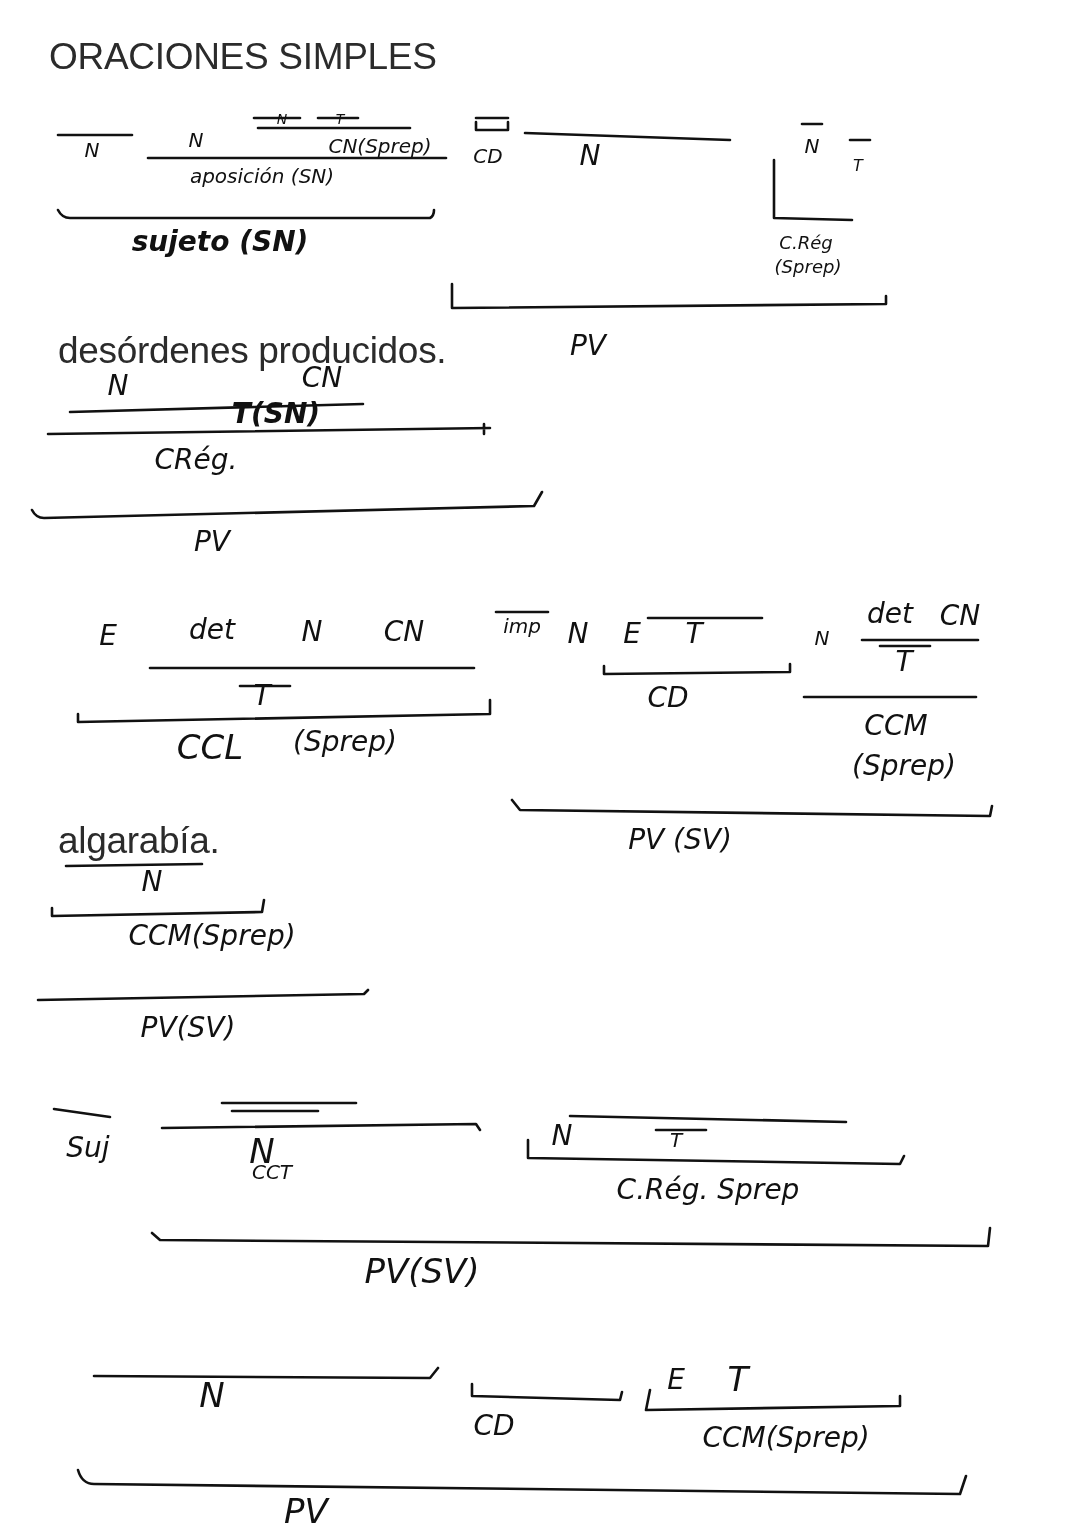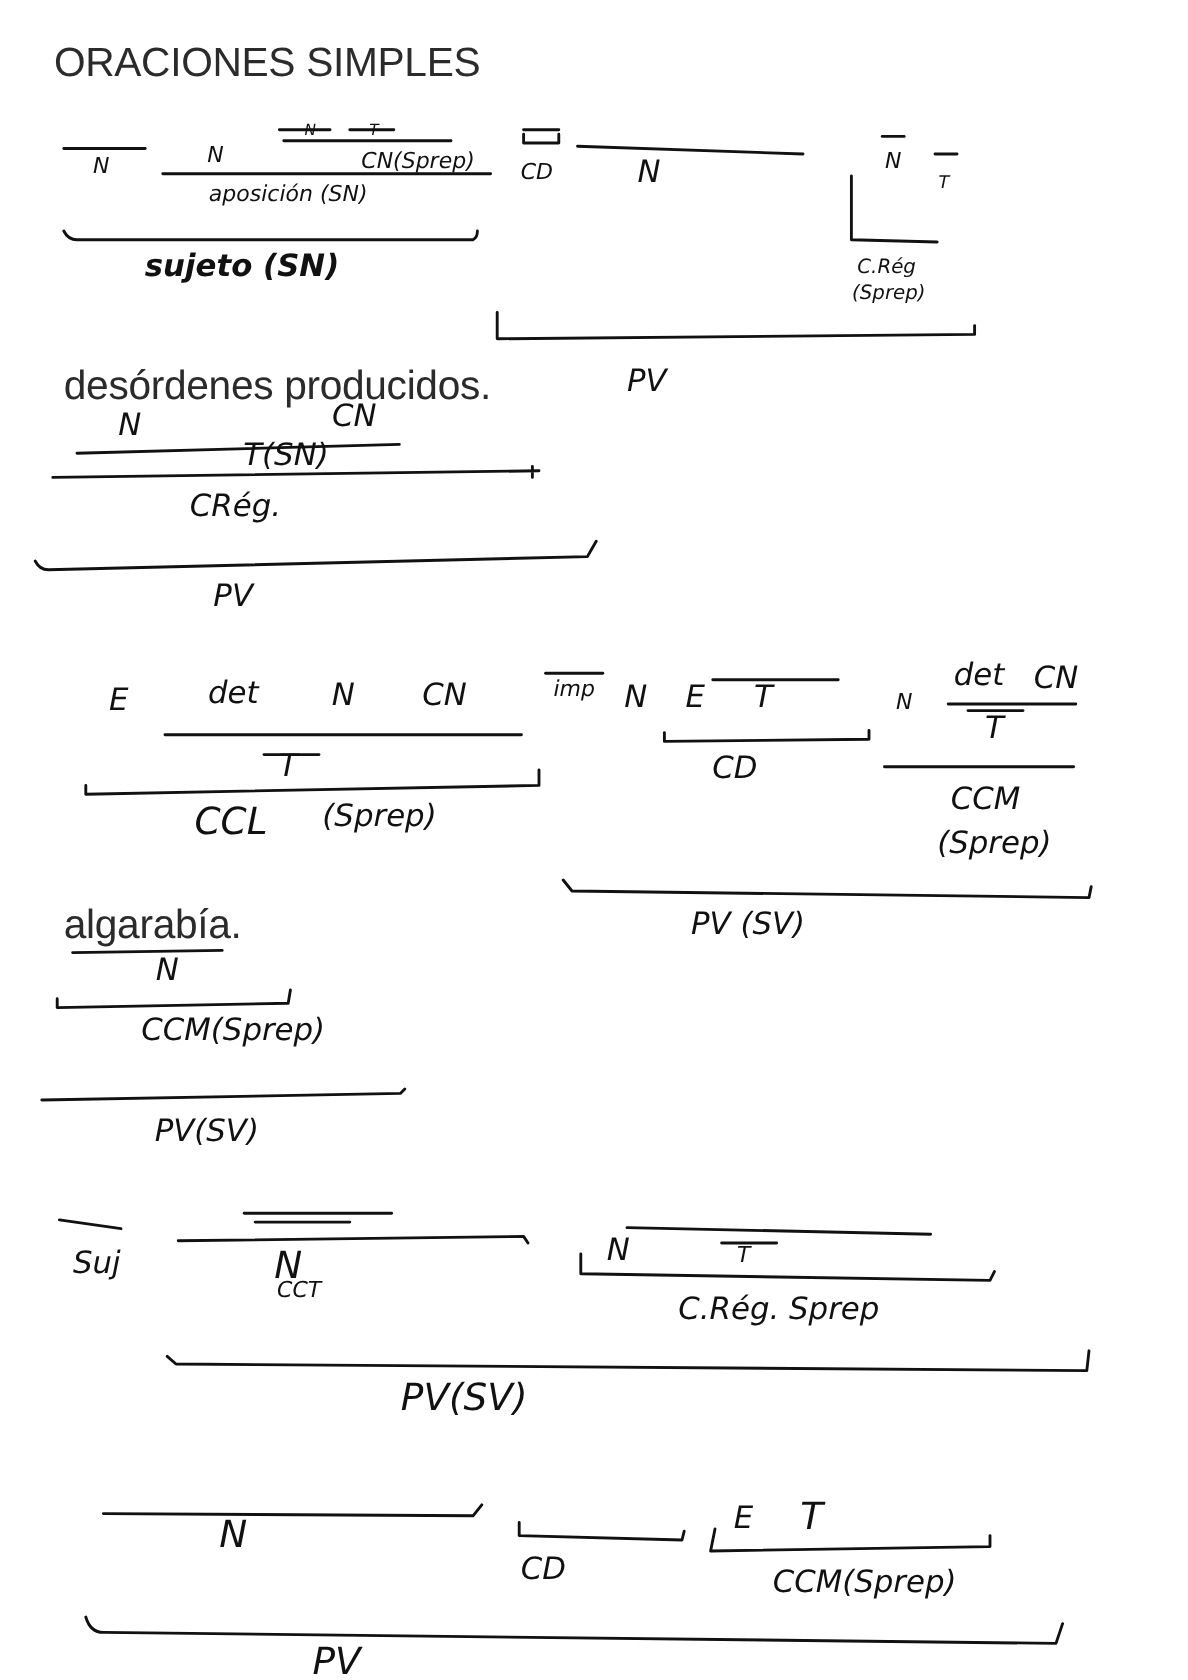--- a/index.html
+++ b/index.html
@@ -98,22 +98,22 @@
   <div class="hw m" style="left:590px; top:142px;">N</div>
   <div class="hw s" style="left:812px; top:136px;">N</div>
   <div class="hw s" style="left:858px; top:158px; font-size:16px;">T</div>
   <div class="hw s" style="left:806px; top:234px; font-size:18px;">C.Rég</div>
   <div class="hw s" style="left:808px; top:258px; font-size:18px;">(Sprep)</div>
   <div class="hw m" style="left:588px; top:332px;">PV</div>
 
   <div class="typed" style="left:58px; top:332px;">desórdenes producidos.</div>
   <div class="hw m" style="left:118px; top:372px;">N</div>
   <div class="hw m" style="left:322px; top:364px;">CN</div>
-  <div class="hw m" style="left:260px; top:400px;">T(SN)</div>
-  <div class="hw m" style="left:214px; top:446px;text-align:center;">CRég.</div>
+  <div class="hw m" style="left:276px; top:400px;font-weight:bold;">T(SN)</div>
+  <div class="hw m" style="left:196px; top:446px;text-align:center;">CRég.</div>
   <div class="hw m" style="left:212px; top:528px;">PV</div>
 
   <div class="hw m" style="left:108px; top:622px;">E</div>
   <div class="hw m" style="left:212px; top:616px;">det</div>
   <div class="hw m" style="left:312px; top:618px;">N</div>
   <div class="hw m" style="left:404px; top:618px;">CN</div>
   <div class="hw m" style="left:262px; top:682px;">T</div>
   <div class="hw l" style="left:210px; top:730px;">CCL</div>
   <div class="hw m" style="left:345px; top:728px;">(Sprep)</div>
   <div class="hw s" style="left:522px; top:616px;">imp</div>

